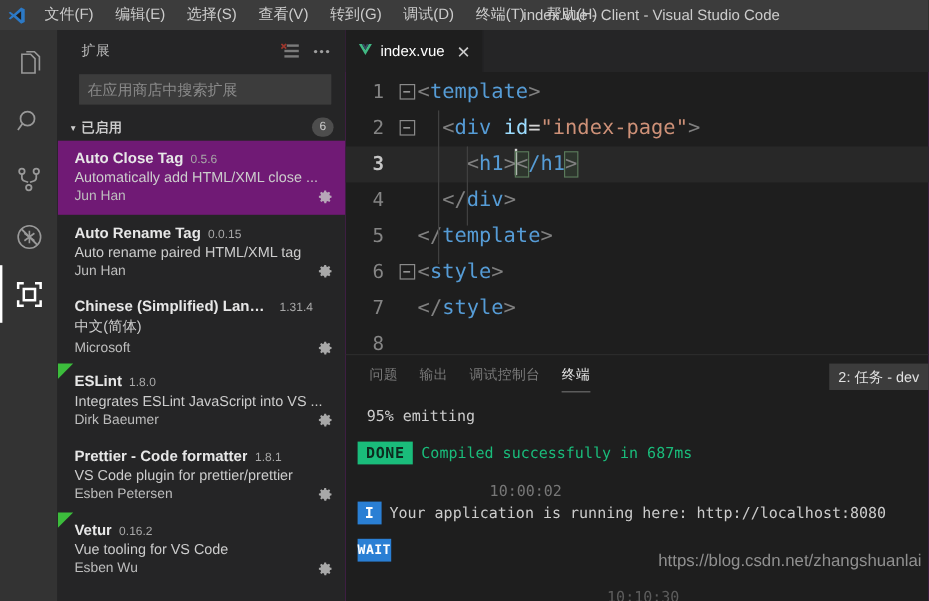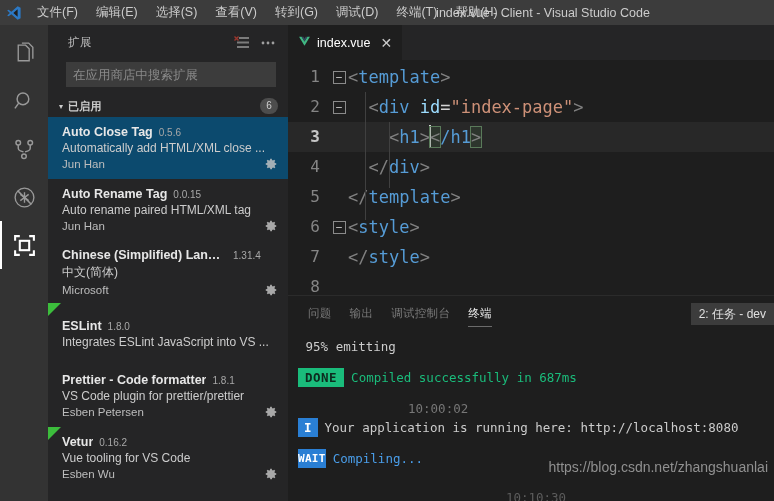--- a/index.html
+++ b/index.html
@@ -85,21 +85,21 @@
   .badge {
     background: #4d4d4d; color: #cfcfcf; border-radius: 9px;
     font-size: 10px; font-weight: normal; min-width: 18px; height: 16px;
     line-height: 16px; text-align: center; padding: 0 5px;
   }
   .ext-list { flex: 1; overflow: hidden; }
   .ext-item {
     position: relative; height: 62px; padding: 5px 10px 5px 14px;
     display: flex; flex-direction: column; justify-content: center; cursor: pointer;
   }
-  .ext-item.hovered { background: #0c4a6e; }
+  .ext-item.hovered { background: #701a75; }
   .ext-row1 { display: flex; align-items: baseline; gap: 6px; overflow: hidden; }
   .ext-name {
     font-size: 12.5px; font-weight: bold; color: #e7e7e7;
     white-space: nowrap; overflow: hidden; text-overflow: ellipsis; max-width: 165px;
   }
   .ext-ver { font-size: 10px; color: #a8a8a8; white-space: nowrap; }
   .ext-desc {
     font-size: 12px; color: #cccccc; margin-top: 2px;
     white-space: nowrap; overflow: hidden; text-overflow: ellipsis; max-width: 215px;
   }
@@ -359,20 +359,29 @@
           </div>
         </div>
 
         <div class="ext-item">
           <div class="corner-flag"></div>
           <div class="ext-row1">
             <span class="ext-name">ESLint</span>
             <span class="ext-ver">1.8.0</span>
           </div>
           <div class="ext-desc">Integrates ESLint JavaScript into VS ...</div>
+          <div class="ext-row3">
+            <span class="ext-pub">Dirk Baeumer</span>
+            <span class="gear">
+              <svg width="14" height="14" viewBox="0 0 16 16" fill="#c9c9c9">
+                <path d="M8 5.2a2.8 2.8 0 100 5.6 2.8 2.8 0 000-5.6zm0 4.3a1.5 1.5 0 110-3 1.5 1.5 0 010 3z"></path>
+                <path d="M14 8.9V7.1l-1.6-.3a4.7 4.7 0 00-.5-1.2l.9-1.3-1.2-1.2-1.3.9a4.7 4.7 0 00-1.2-.5L8.9 2H7.1l-.3 1.6c-.43.1-.83.27-1.2.5l-1.3-.9-1.2 1.2.9 1.3c-.23.37-.4.77-.5 1.2L2 7.1v1.8l1.6.3c.1.43.27.83.5 1.2l-.9 1.3 1.2 1.2 1.3-.9c.37.23.77.4 1.2.5l.3 1.6h1.8l.3-1.6c.43-.1.83-.27 1.2-.5l1.3.9 1.2-1.2-.9-1.3c.23-.37.4-.77.5-1.2L14 8.9z"></path>
+              </svg>
+            </span>
+          </div>
         </div>
 
         <div class="ext-item">
           <div class="ext-row1">
             <span class="ext-name">Prettier - Code formatter</span>
             <span class="ext-ver">1.8.1</span>
           </div>
           <div class="ext-desc">VS Code plugin for prettier/prettier</div>
           <div class="ext-row3">
             <span class="ext-pub">Esben Petersen</span>
@@ -500,21 +509,20 @@
           <div class="tline">
             <span class="ts">10:00:02</span>
           </div>
           <div class="tline">
             <span class="tag-i">I</span>
             <span>Your application is running here: http://localhost:8080</span>
           </div>
           <div class="tline spacer"></div>
           <div class="tline">
             <span class="tag-wait">WAIT</span>
-            <span class="blue-txt">Compiling...</span>
           </div>
           <div class="ts-cut">10:10:30</div>
           <div class="watermark">https://blog.csdn.net/zhangshuanlai</div>
         </div>
       </div>
 
     </div>
   </div>
 </div>
 

